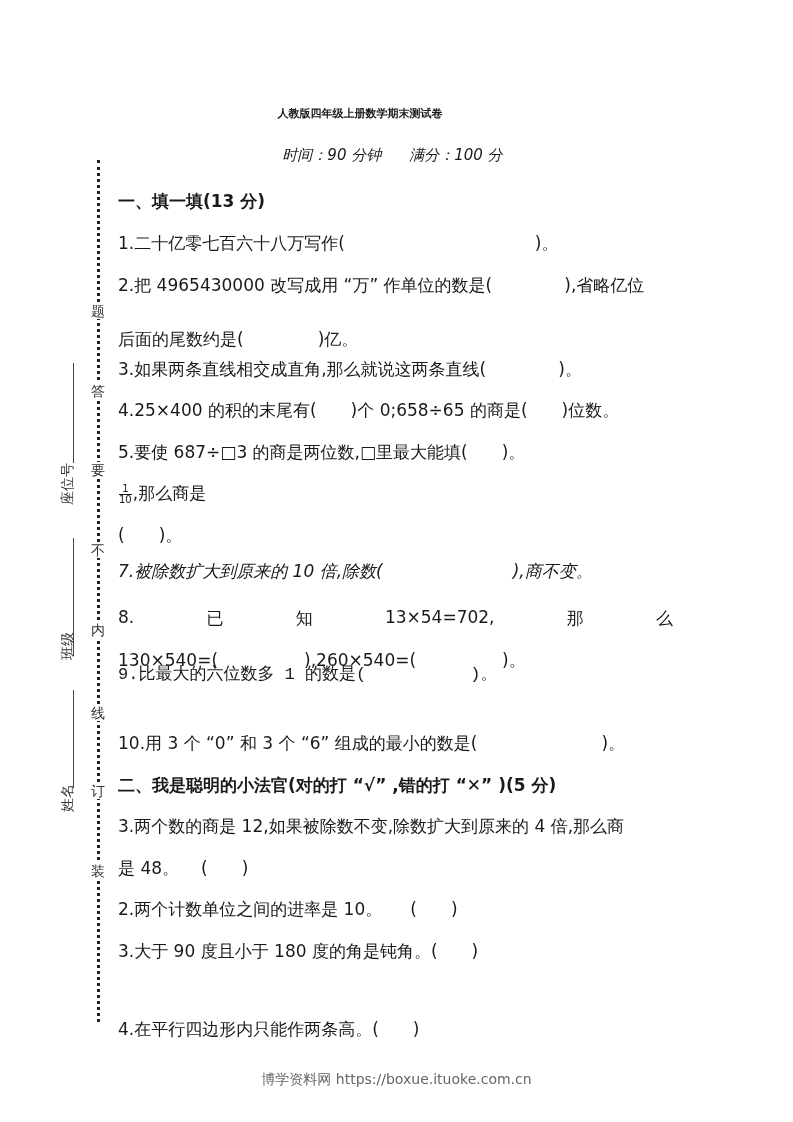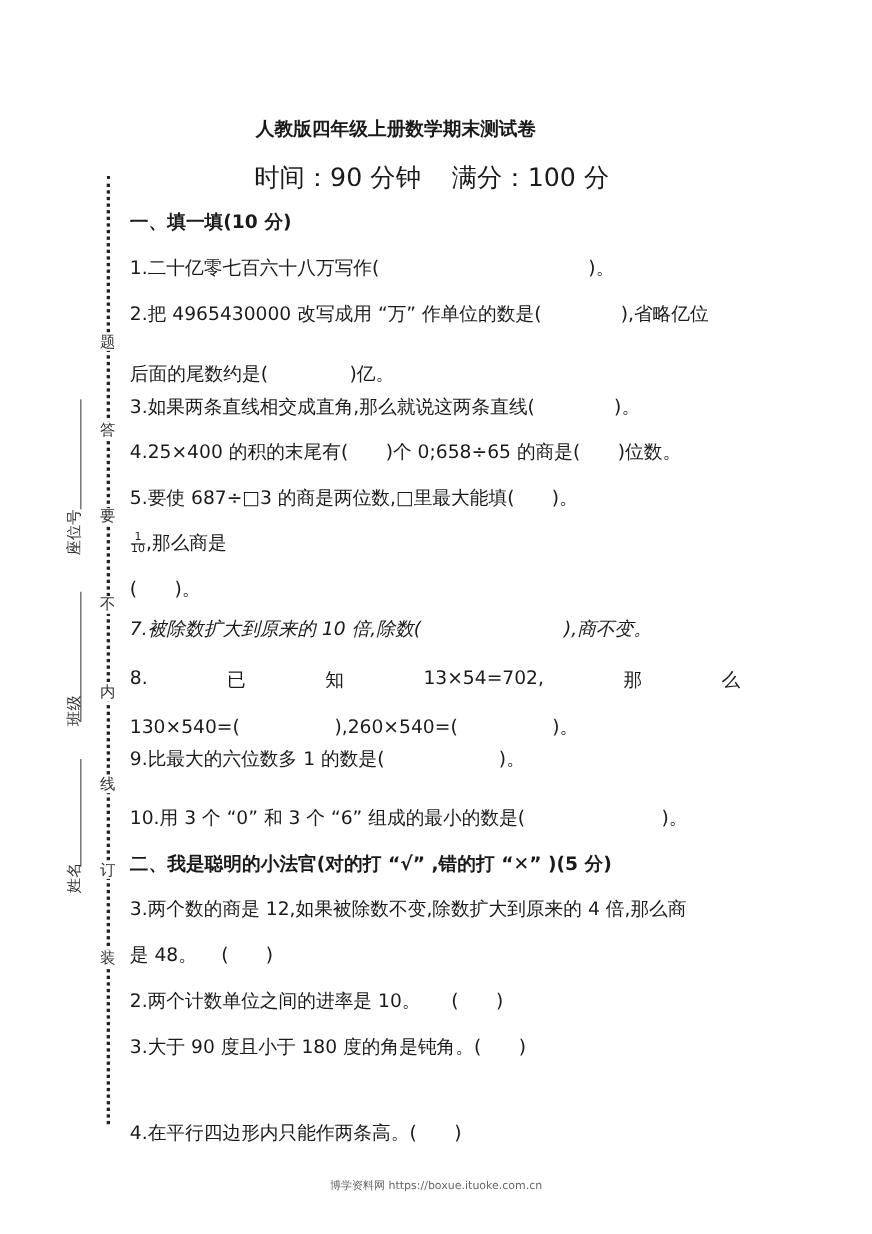--- a/index.html
+++ b/index.html
@@ -1,35 +1,35 @@
 <!DOCTYPE html>
 <html><head>
 <meta charset="utf-8">
 <style>
   html, body { margin: 0; padding: 0; background: #ffffff; }
   body { width: 793px; height: 1122px; position: relative; overflow: hidden;
          font-family: "DejaVu Sans", "Liberation Sans", sans-serif; color: #1a1a1a; }
   .abs { position: absolute; white-space: nowrap; }
-  .title { left: 0; width: 720px; top: 106px; text-align: center; font-size: 17px; font-weight: bold; letter-spacing: 0px; }
-  .subtitle { left: 0; width: 785px; top: 146px; text-align: center; font-size: 23px; }
+  .title { left: 0; width: 720px; top: 106px; text-align: center; font-size: 11px; font-weight: bold; letter-spacing: 0px; }
+  .subtitle { left: 0; width: 785px; top: 146px; text-align: center; font-size: 15px; font-style: italic; }
   .subtitle .gap { display: inline-block; width: 28px; }
   .sec { left: 118px; font-size: 17px; font-weight: bold; }
   .line { left: 118px; font-size: 17px; }
   .blank { display: inline-block; }
   .frac { display: inline-block; vertical-align: middle; text-align: center; font-size: 10px; line-height: 10px; margin: 0 1px; }
   .frac span { display: block; }
   .frac .num { border-bottom: 1px solid #1a1a1a; padding: 0 1px; }
   .dotline { position: absolute; left: 97px; top: 160px; height: 862px; width: 0;
              border-left: 3px dotted #222; }
   .bind-char { position: absolute; left: 88px; width: 20px; font-size: 14px; text-align: center;
                background: #ffffff; color: #333; font-family: "DejaVu Serif", serif; line-height: 16px; }
   .vlabel { position: absolute; font-size: 14px; color: #333; font-family: "DejaVu Serif", serif;
             transform: rotate(-90deg); transform-origin: left top; white-space: nowrap; }
   .vrule { position: absolute; left: 73px; width: 0; border-left: 1px solid #444; }
-  .footer { left: 0; width: 793px; top: 1071px; text-align: center; font-size: 10px; color: #666; }
+  .footer { left: 0; width: 793px; top: 1071px; text-align: center; font-size: 14px; color: #666; }
   .spread { display: flex; justify-content: space-between; width: 555px; }
 </style>
 </head>
 <body>
 
 <div class="abs title">人教版四年级上册数学期末测试卷</div>
 <div class="abs subtitle">
   <span>时间：90 分钟</span><span class="gap"></span><span>满分：100 分</span>
 </div>
 
@@ -43,21 +43,21 @@
 <div class="bind-char" style="top:783px;">订</div>
 <div class="bind-char" style="top:863px;">装</div>
 
 <div class="vrule" style="top:363px; height:100px;"></div>
 <div class="vlabel" style="left:59px; top:505px;">座位号</div>
 <div class="vrule" style="top:538px; height:118px;"></div>
 <div class="vlabel" style="left:59px; top:660px;">班级</div>
 <div class="vrule" style="top:690px; height:98px;"></div>
 <div class="vlabel" style="left:59px; top:812px;">姓名</div>
 
-<div class="abs sec" style="top:190px;">一、填一填(10 分)</div>
+<div class="abs sec" style="top:190px;">一、填一填(13 分)</div>
 
 <div class="abs line" style="top:232px;">
   <span>1.二十亿零七百六十八万写作(</span><span class="blank" style="width:190px;"></span><span>)。</span>
 </div>
 
 <div class="abs line" style="top:274px;">
   <span>2.把 4965430000 改写成用 “万” 作单位的数是(</span><span class="blank" style="width:72px;"></span><span>),省略亿位</span>
 </div>
 <div class="abs line" style="top:328px;text-align:center;">
   <span>后面的尾数约是(</span><span class="blank" style="width:74px;"></span><span>)亿。</span>
@@ -91,21 +91,21 @@
   <span>已</span>
   <span>知</span>
   <span>13×54=702,</span>
   <span>那</span>
   <span>么</span>
 </div>
 <div class="abs line" style="top:649px;">
   <span>130×540=(</span><span class="blank" style="width:86px;"></span><span>),260×540=(</span><span class="blank" style="width:86px;"></span><span>)。</span>
 </div>
 
-<div class="abs line" style="top:678px;">
+<div class="abs line" style="top:662px;font-family:Liberation Mono, monospace;">
   <span>9.比最大的六位数多 1 的数是(</span><span class="blank" style="width:104px;"></span><span>)。</span>
 </div>
 
 <div class="abs line" style="top:732px;">
   <span>10.用 3 个 “0” 和 3 个 “6” 组成的最小的数是(</span><span class="blank" style="width:124px;"></span><span>)。</span>
 </div>
 
 <div class="abs sec" style="top:774px;">二、我是聪明的小法官(对的打 “√” ,错的打 “✕” )(5 分)</div>
 
 <div class="abs line" style="top:815px;">

